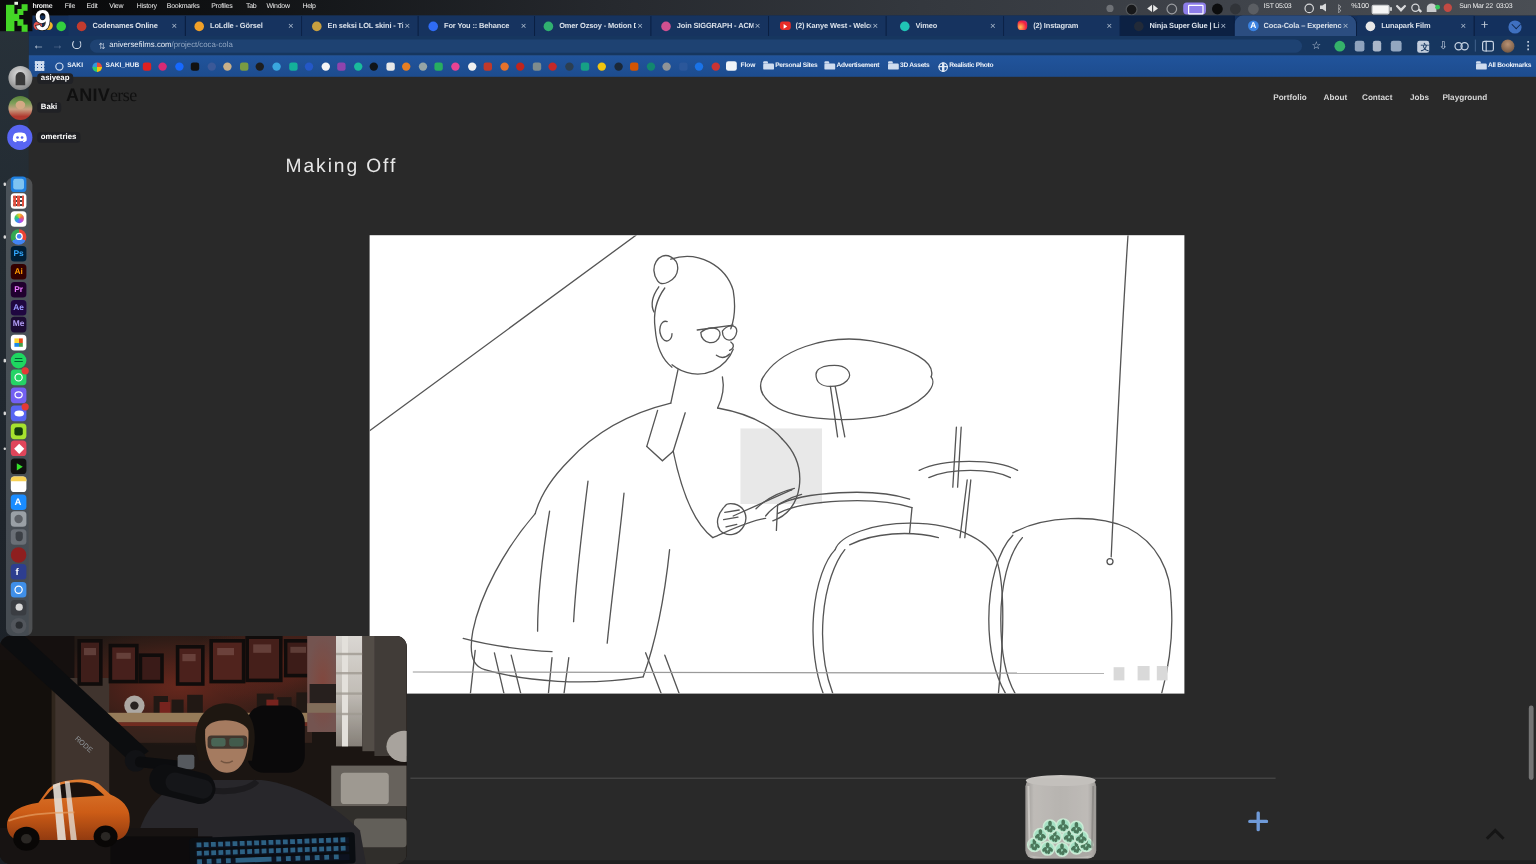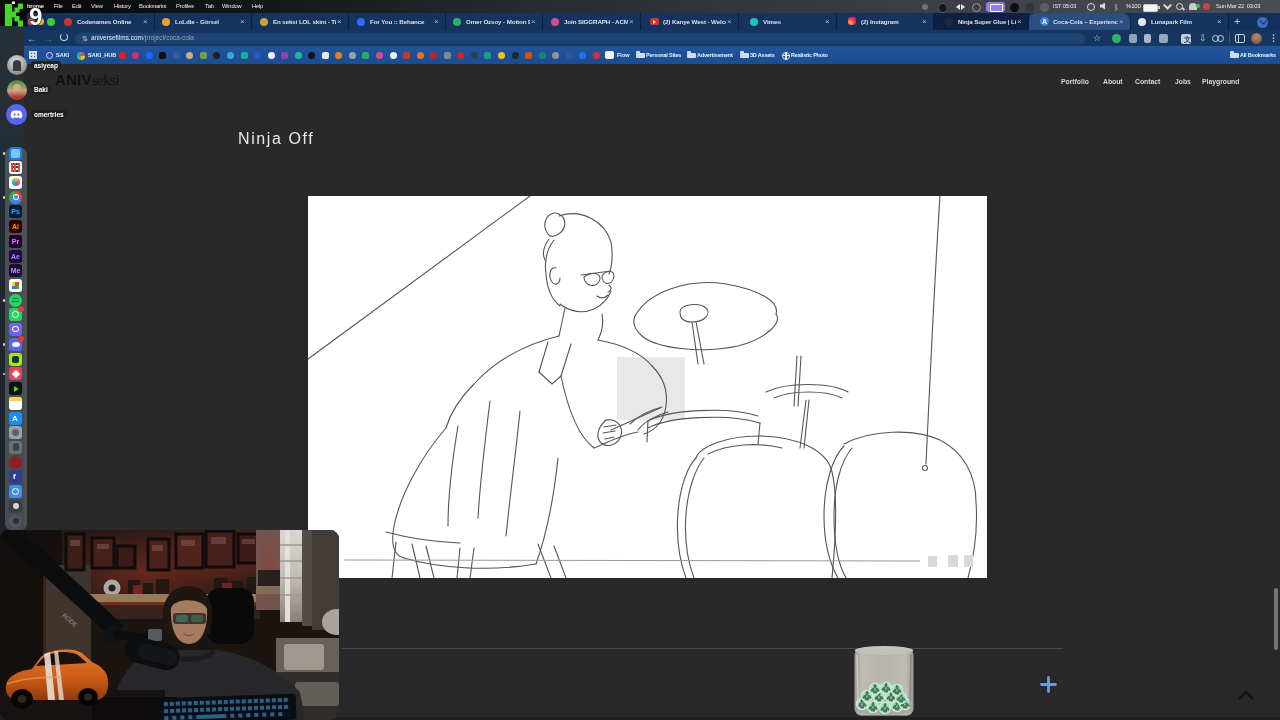--- a/index.html
+++ b/index.html
@@ -8,31 +8,31 @@
 </style>
 </head>
 <body>
 <div id="stage">
 
   <div class="abs" id="wallpaper" style="left:0;top:0;width:24px;height:720px;background:linear-gradient(180deg,#28323a 0%,#222a31 30%,#1e242b 60%,#1a1f24 100%);"></div>
 
   <div class="abs" id="page" style="left:24px;top:64px;width:1256px;height:653px;background:#292929;"></div>
   <div class="abs" style="left:24px;top:717px;width:1256px;height:3px;background:#202020;"></div>
 
-  <div class="abs" style="left:55px;top:71px;width:160px;height:20px;color:#101010;font-size:15px;font-weight:bold;letter-spacing:0.2px;">ANIV<span style="font-family:'Liberation Serif',serif;font-weight:normal;letter-spacing:-0.5px;">seksi</span></div>
+  <div class="abs" style="left:55px;top:71px;width:160px;height:20px;color:#101010;font-size:15px;font-weight:bold;letter-spacing:0.2px;">ANIV<span style="font-family:'Liberation Serif',serif;font-weight:normal;letter-spacing:-0.5px;">erse</span></div>
 
   <div class="abs" style="left:1061px;top:78px;width:200px;height:12px;color:#d6d6d6;font-size:6.8px;font-weight:bold;white-space:nowrap;">
     <span class="abs" style="left:0;">Portfolio</span>
     <span class="abs" style="left:42px;">About</span>
     <span class="abs" style="left:74px;">Contact</span>
     <span class="abs" style="left:114px;">Jobs</span>
     <span class="abs" style="left:141px;">Playground</span>
   </div>
 
-  <div class="abs" style="left:238px;top:130px;color:#e7e7e7;font-size:16px;font-weight:500;letter-spacing:1.6px;">Ninja Off</div>
+  <div class="abs" style="left:238px;top:130px;color:#e7e7e7;font-size:16px;font-weight:500;letter-spacing:1.6px;">Making Off</div>
 
   <div class="abs" id="sketch" style="left:308px;top:196px;width:679px;height:382px;background:#ffffff;overflow:hidden;">
     <svg width="679" height="382" viewBox="0 0 679 382" style="position:absolute;left:0;top:0;">
       <g fill="none" stroke="#474747" stroke-width="1.1" stroke-linecap="round" opacity="0.92">
 
         <path d="M222,0 L0,163"></path>
         <path d="M632,0 C628,60 623,160 618,268"></path>
         <circle cx="617" cy="272" r="2.5"></circle>
 
         <rect x="309" y="161" width="68" height="63" fill="#e0e0e0" stroke="none" opacity="0.8"></rect>

